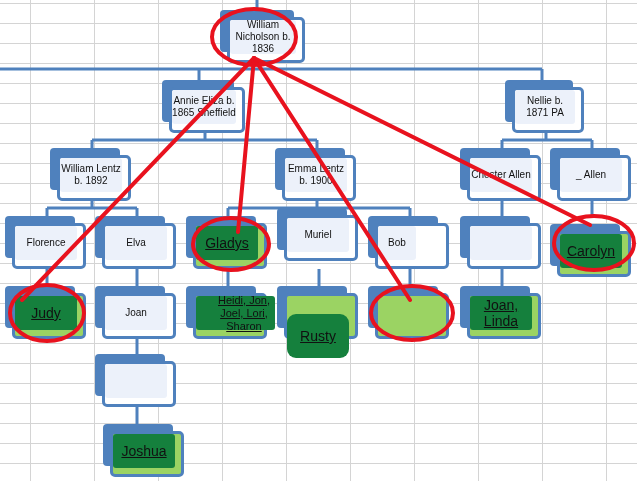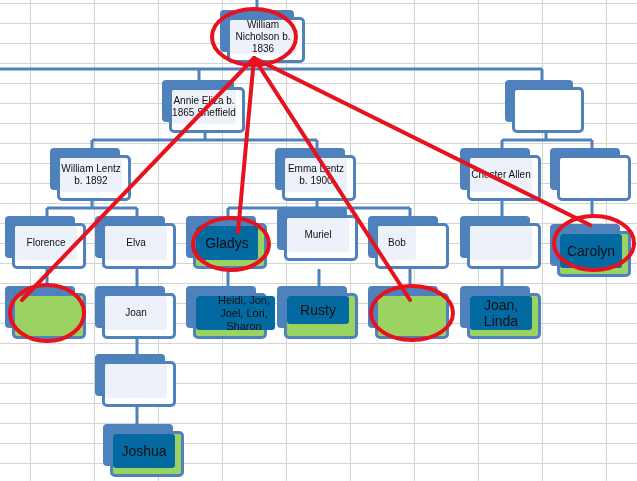--- a/index.html
+++ b/index.html
@@ -28,21 +28,21 @@
     box-sizing: border-box;
   }
   .node .inner {
     position: absolute; border-radius: 3px;
     background: #ecf1fa;
     display: flex; align-items: center; justify-content: center;
     text-align: center; color: #111;
     font-size: 10px; line-height: 12px;
   }
   .node.green .front { background: #9bd363; }
-  .node.green .inner { background: #0369a1; font-size: 14px; line-height: 16px; }
+  .node.green .inner { background: #15803d; font-size: 14px; line-height: 16px; text-decoration: underline; }
   .node.green.small .inner { font-size: 11px; line-height: 13px; }
 </style>
 </head>
 <body>
 
 <svg id="grid">
     <line x1="30.5" x2="30.5" y1="0" y2="481"></line>
     <line x1="94.5" x2="94.5" y1="0" y2="481"></line>
     <line x1="158.5" x2="158.5" y1="0" y2="481"></line>
     <line x1="222.5" x2="222.5" y1="0" y2="481"></line>
@@ -118,39 +118,41 @@
       <div class="inner" style="left: 10px; top: 10px; width: 66px; height: 34px;">William Nicholson b. 1836</div>
     </div>
     <div class="node" style="left: 162px; top: 80px; width: 82px; height: 52px;">
       <div class="back" style="width: 72px; height: 42px;"></div>
       <div class="front" style="left: 7px; top: 7px; width: 76px; height: 46px;"></div>
       <div class="inner" style="left: 10px; top: 10px; width: 64px; height: 34px;">Annie Eliza b. 1865 Sheffield</div>
     </div>
     <div class="node" style="left: 505px; top: 80px; width: 78px; height: 52px;">
       <div class="back" style="width: 68px; height: 42px;"></div>
       <div class="front" style="left: 7px; top: 7px; width: 72px; height: 46px;"></div>
+      <div class="inner" style="left: 10px; top: 10px; width: 60px; height: 34px;">Nellie b. 1871 PA</div>
     </div>
     <div class="node" style="left: 50px; top: 148px; width: 80px; height: 52px;">
       <div class="back" style="width: 70px; height: 42px;"></div>
       <div class="front" style="left: 7px; top: 7px; width: 74px; height: 46px;"></div>
       <div class="inner" style="left: 10px; top: 10px; width: 62px; height: 34px;">William Lentz b. 1892</div>
     </div>
     <div class="node" style="left: 275px; top: 148px; width: 80px; height: 52px; border-radius: 14px;">
       <div class="back" style="width: 70px; height: 42px;"></div>
       <div class="front" style="left: 7px; top: 7px; width: 74px; height: 46px;"></div>
       <div class="inner" style="left: 10px; top: 10px; width: 62px; height: 34px;">Emma Lentz b. 1900</div>
     </div>
     <div class="node" style="left: 460px; top: 148px; width: 80px; height: 52px;">
       <div class="back" style="width: 70px; height: 42px;"></div>
       <div class="front" style="left: 7px; top: 7px; width: 74px; height: 46px;"></div>
       <div class="inner" style="left: 10px; top: 10px; width: 62px; height: 34px;">Chester Allen</div>
     </div>
     <div class="node" style="left: 550px; top: 148px; width: 80px; height: 52px;">
       <div class="back" style="width: 70px; height: 42px;"></div>
       <div class="front" style="left: 7px; top: 7px; width: 74px; height: 46px;"></div>
+      <div class="inner" style="left: 10px; top: 10px; width: 62px; height: 34px;">_ Allen</div>
     </div>
     <div class="node" style="left: 5px; top: 216px; width: 80px; height: 52px;">
       <div class="back" style="width: 70px; height: 42px;"></div>
       <div class="front" style="left: 7px; top: 7px; width: 74px; height: 46px;"></div>
       <div class="inner" style="left: 10px; top: 10px; width: 62px; height: 34px;">Florence</div>
     </div>
     <div class="node" style="left: 95px; top: 216px; width: 80px; height: 39px;">
       <div class="back" style="width: 70px; height: 42px;"></div>
       <div class="front" style="left: 7px; top: 7px; width: 74px; height: 46px;"></div>
       <div class="inner" style="left: 10px; top: 10px; width: 62px; height: 34px;">Elva</div>
@@ -176,35 +178,36 @@
       <div class="inner" style="left: 10px; top: 10px; width: 62px; height: 34px;"></div>
     </div>
     <div class="node green" style="left: 550px; top: 224px; width: 104px; height: 52px;">
       <div class="back" style="width: 70px; height: 42px;"></div>
       <div class="front" style="left: 7px; top: 7px; width: 74px; height: 46px;"></div>
       <div class="inner" style="left: 10px; top: 10px; width: 62px; height: 34px;">Carolyn</div>
     </div>
     <div class="node green" style="left: 5px; top: 286px; width: 80px; height: 52px;">
       <div class="back" style="width: 70px; height: 42px;"></div>
       <div class="front" style="left: 7px; top: 7px; width: 74px; height: 46px;"></div>
+      <div class="inner" style="left: 10px; top: 10px; width: 62px; height: 34px;">Judy</div>
     </div>
     <div class="node" style="left: 95px; top: 286px; width: 80px; height: 52px;">
       <div class="back" style="width: 70px; height: 42px;"></div>
       <div class="front" style="left: 7px; top: 7px; width: 74px; height: 46px;"></div>
       <div class="inner" style="left: 10px; top: 10px; width: 62px; height: 34px;">Joan</div>
     </div>
     <div class="node green small" style="left: 186px; top: 286px; width: 80px; height: 52px;">
       <div class="back" style="width: 70px; height: 42px;"></div>
       <div class="front" style="left: 7px; top: 7px; width: 74px; height: 46px;"></div>
       <div class="inner" style="left: 10px; top: 10px; width: 62px; height: 34px; padding-left: 17px;">Heidi, Jon, Joel, Lori, Sharon</div>
     </div>
     <div class="node green" style="left: 277px; top: 286px; width: 80px; height: 52px;">
       <div class="back" style="width: 70px; height: 42px;"></div>
       <div class="front" style="left: 7px; top: 7px; width: 74px; height: 46px;"></div>
-      <div class="inner" style="left: 10px; top: 10px; width: 62px; height: 28px;">Rusty</div>
+      <div class="inner" style="left: 10px; top: 28px; width: 62px; height: 44px; border-radius: 9px;">Rusty</div>
     </div>
     <div class="node green" style="left: 368px; top: 286px; width: 80px; height: 52px;">
       <div class="back" style="width: 70px; height: 42px;"></div>
       <div class="front" style="left: 7px; top: 7px; width: 74px; height: 46px;"></div>
     </div>
     <div class="node green" style="left: 460px; top: 286px; width: 80px; height: 52px;">
       <div class="back" style="width: 70px; height: 42px;"></div>
       <div class="front" style="left: 7px; top: 7px; width: 74px; height: 46px;"></div>
       <div class="inner" style="left: 10px; top: 10px; width: 62px; height: 34px;">Joan, Linda</div>
     </div>

